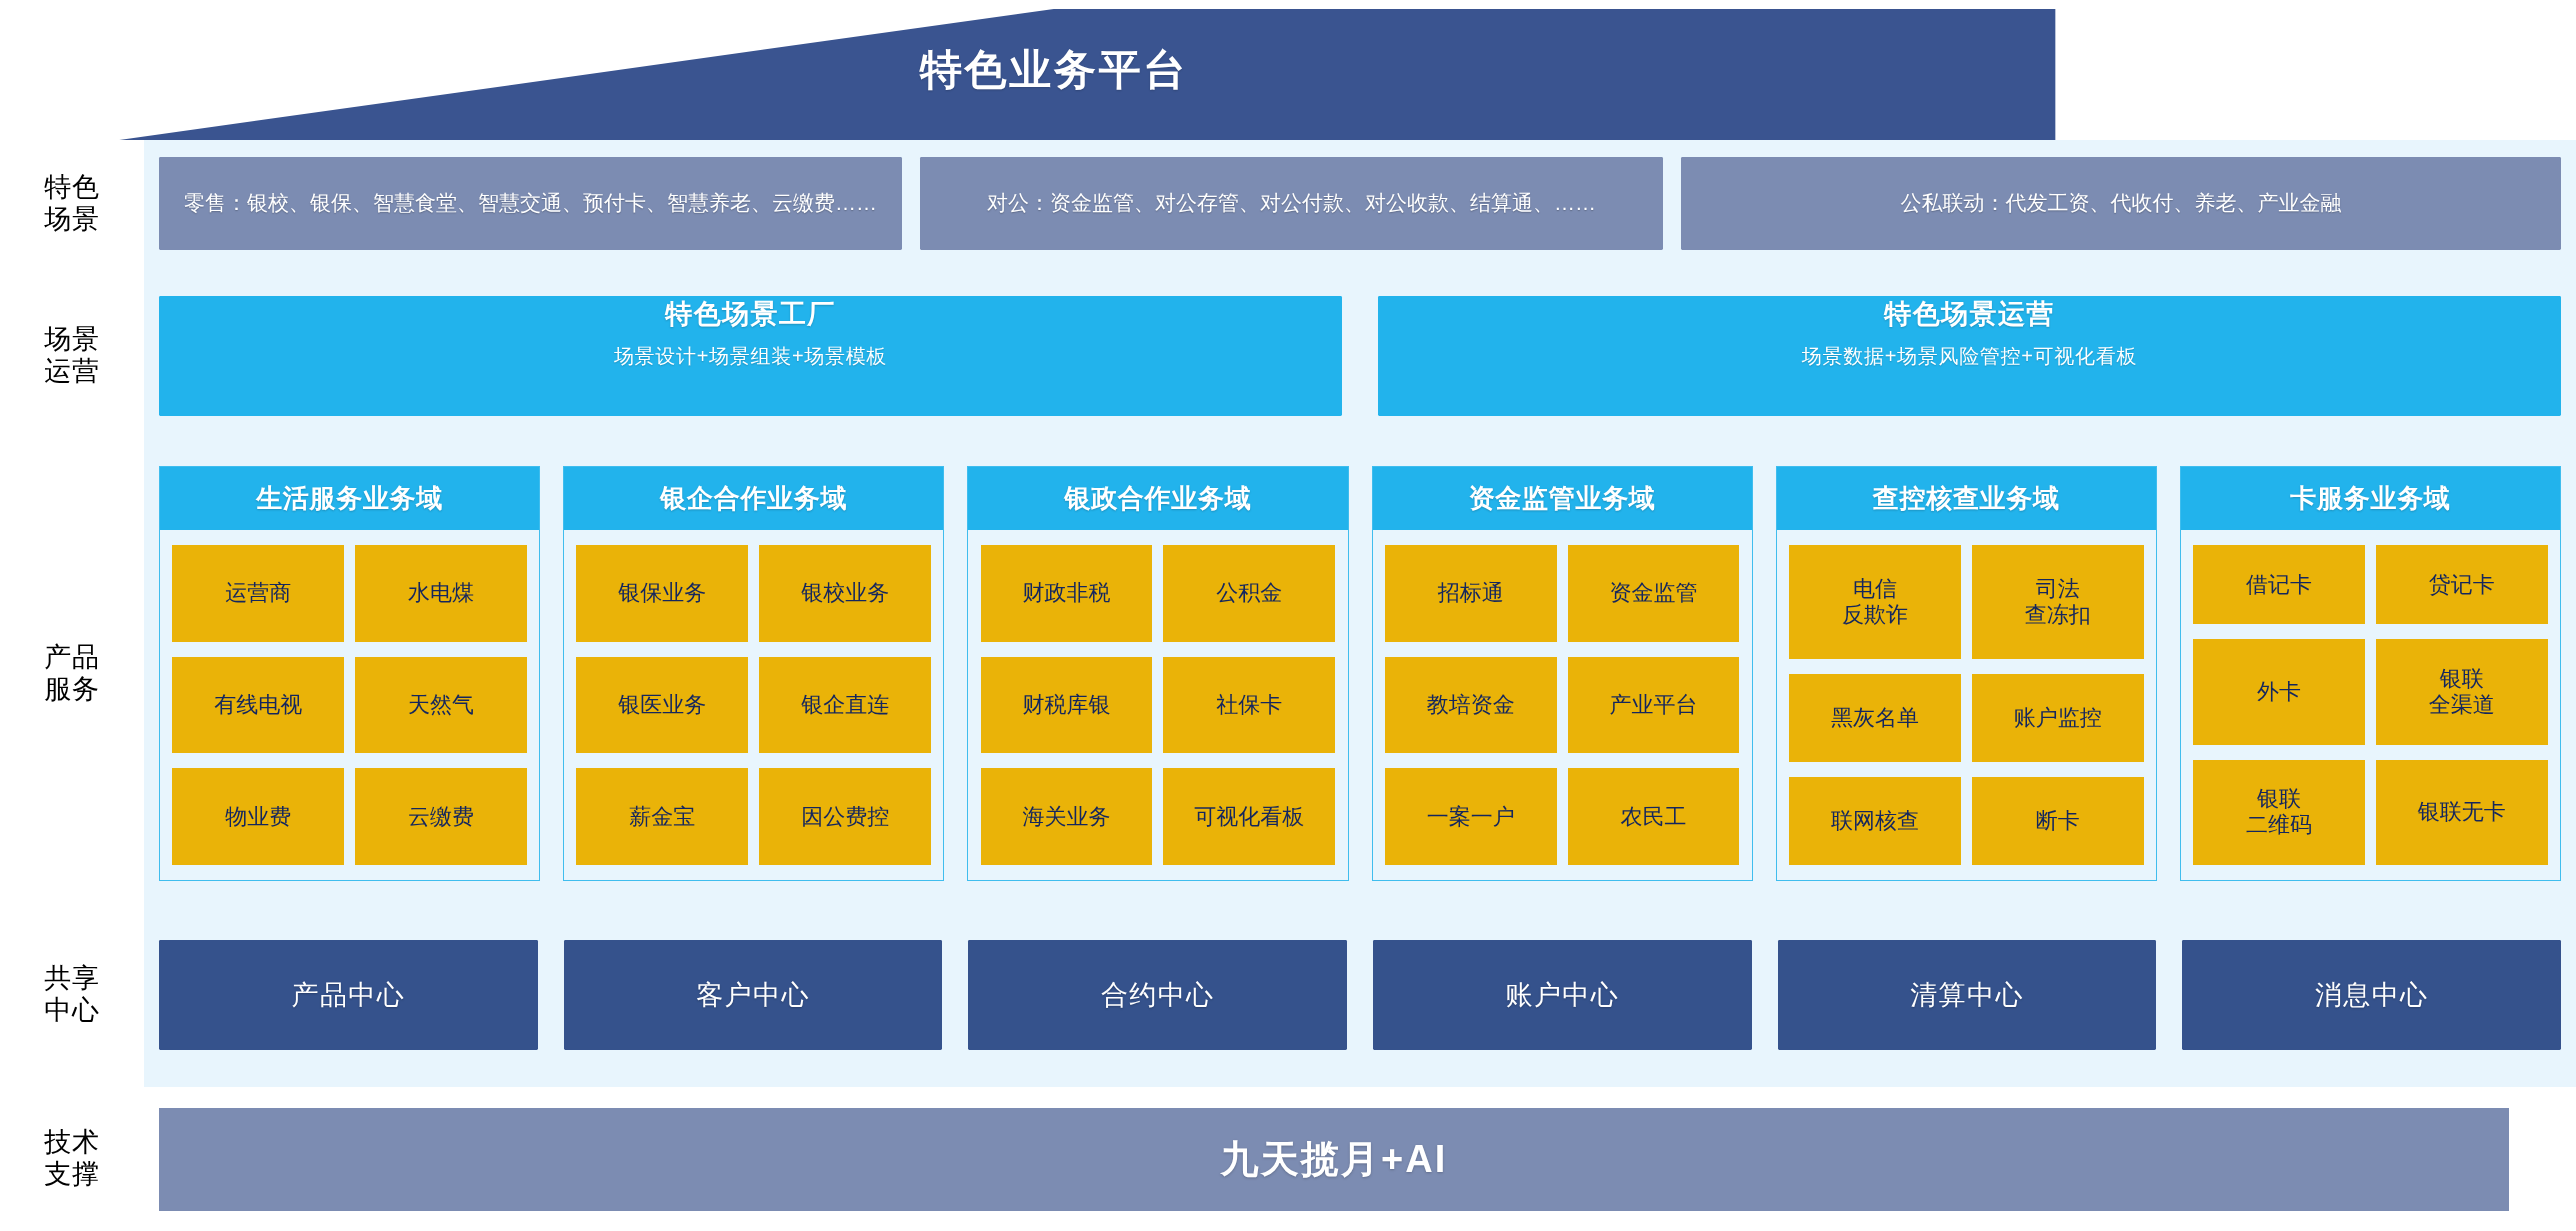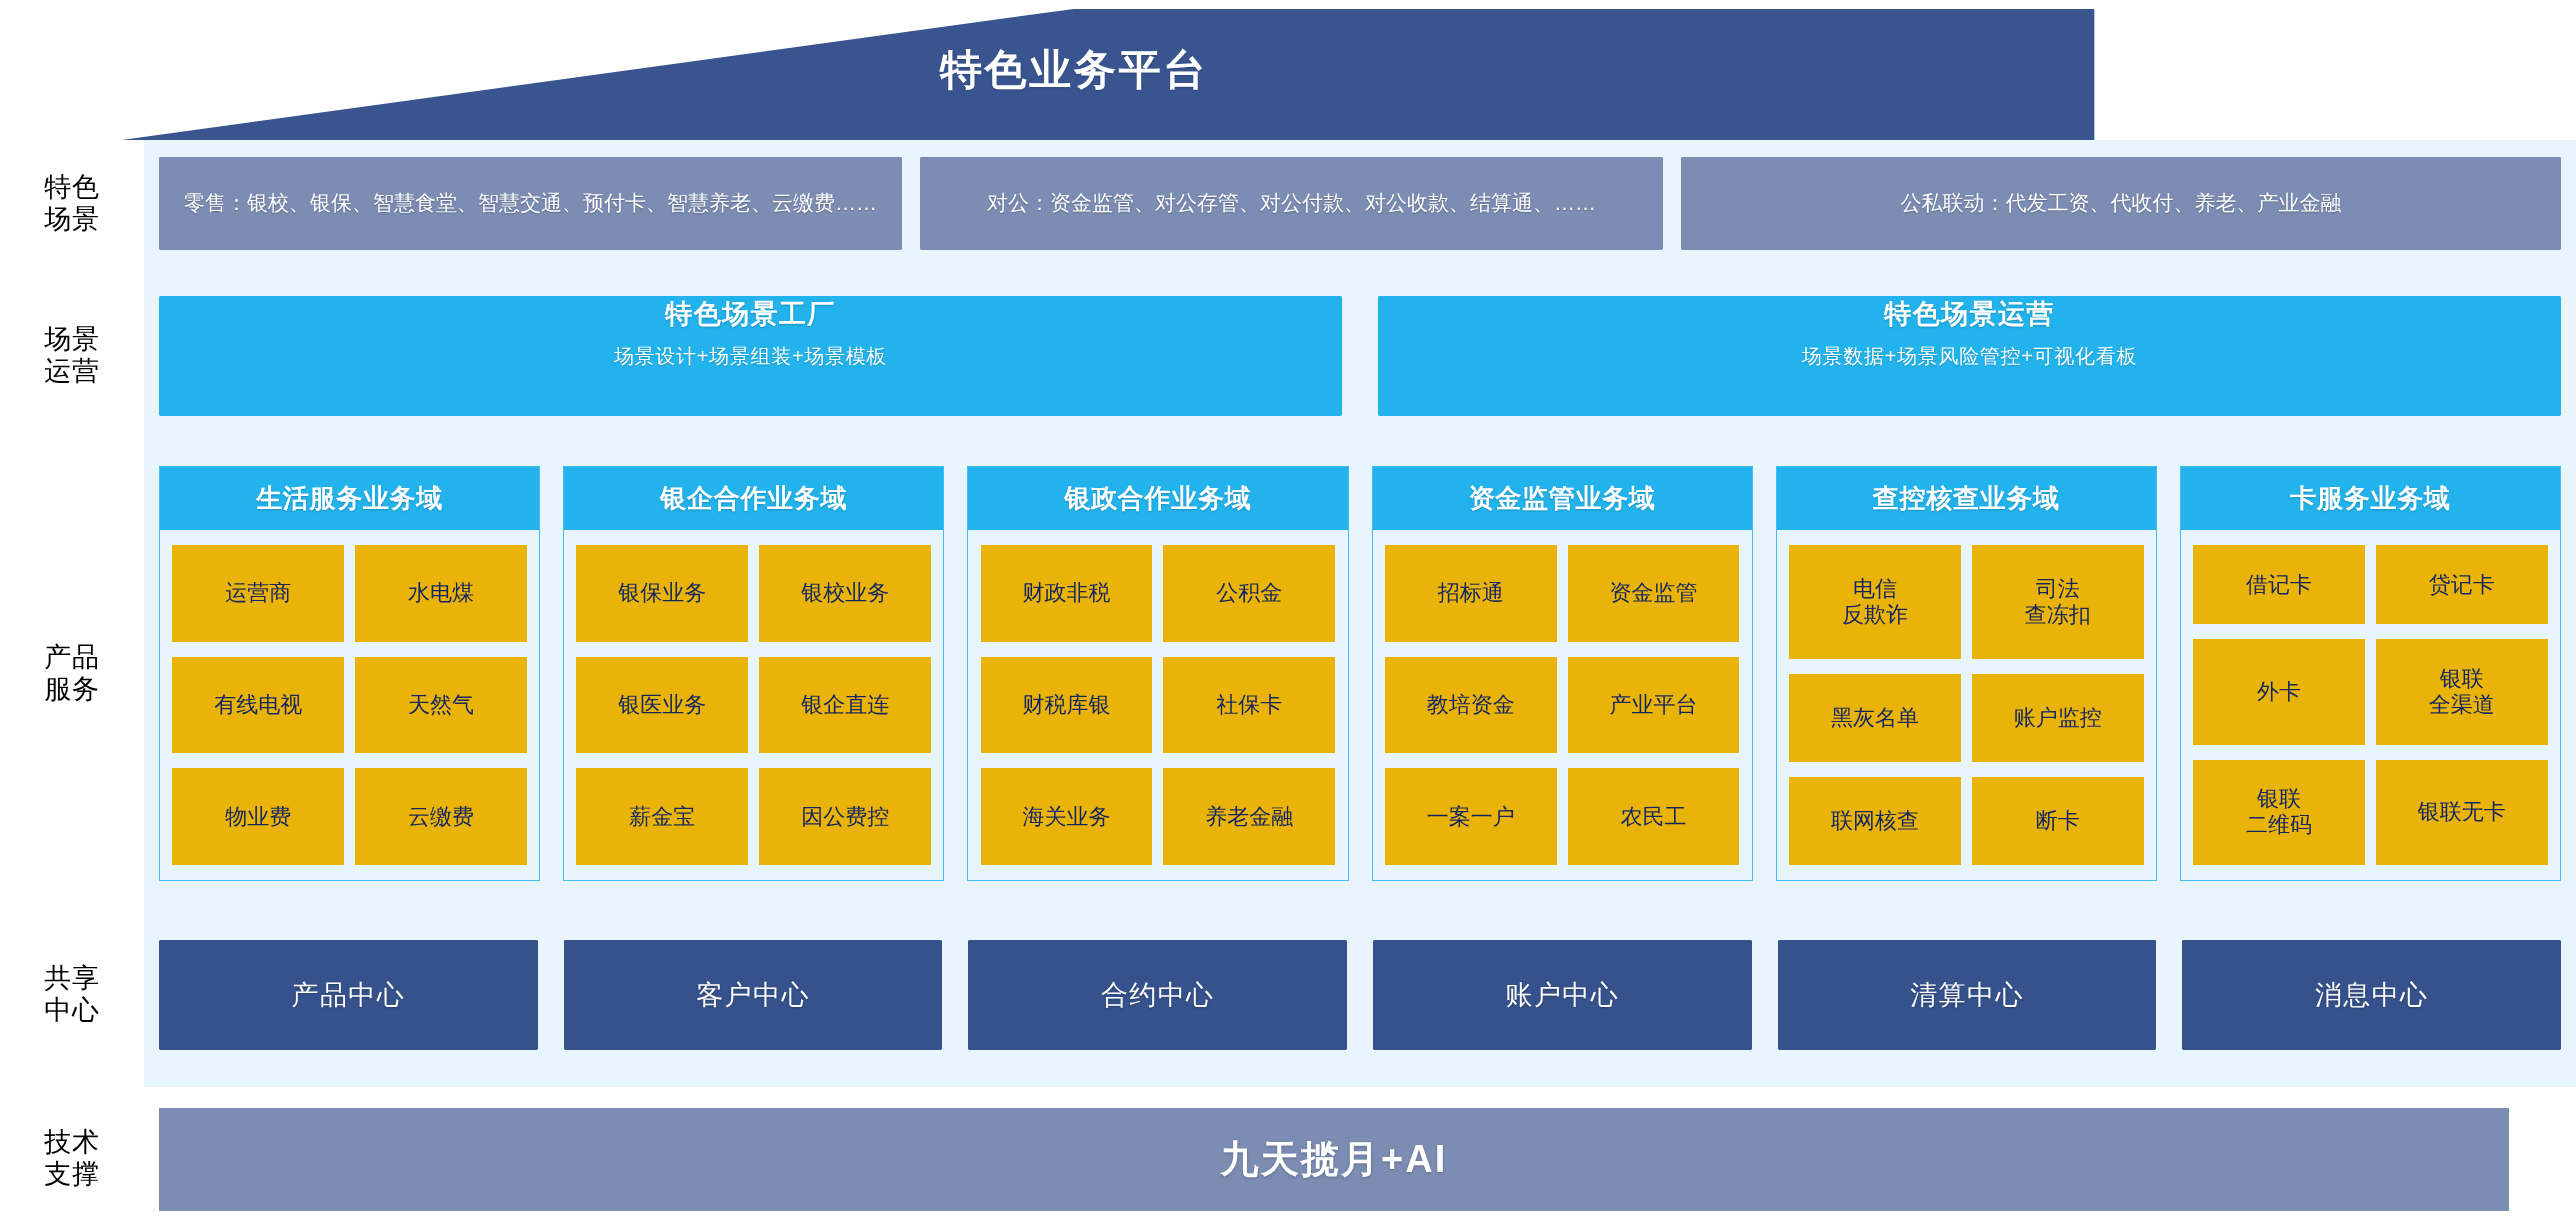--- a/index.html
+++ b/index.html
@@ -4,21 +4,21 @@
 <style>
   html,body{margin:0;padding:0;}
   body{
     width:2576px;height:1232px;background:#ffffff;
     font-family:"Liberation Sans","DejaVu Sans",sans-serif;
     overflow:hidden;position:relative;
   }
   .page{position:absolute;inset:0;}
 
   
-  .roof-wrap{position:absolute;left:0;top:0;width:2108px;height:140px;padding-left:40px;}
+  .roof-wrap{position:absolute;left:0;top:0;width:2108px;height:140px;}
   .roof{position:absolute;left:0;top:0;width:100%;height:100%;}
   .roof-title{
     position:absolute;left:0;right:0;top:42px;text-align:center;
     font-size:42px;font-weight:bold;color:#ffffff;letter-spacing:2.7px;
     text-shadow:0 1.4px 2.1px rgba(0,0,0,.18);
   }
 
   
   .row{position:absolute;display:flex;align-items:stretch;}
   .row-label{
@@ -177,21 +177,21 @@
       </div>
 
       <div class="domain-card">
         <div class="domain-head">银政合作业务域</div>
         <div class="domain-body">
           <div class="svc-cell">财政非税</div>
           <div class="svc-cell">公积金</div>
           <div class="svc-cell">财税库银</div>
           <div class="svc-cell">社保卡</div>
           <div class="svc-cell">海关业务</div>
-          <div class="svc-cell">养老金融</div>
+          <div class="svc-cell">可视化看板</div>
         </div>
       </div>
 
       <div class="domain-card">
         <div class="domain-head">资金监管业务域</div>
         <div class="domain-body">
           <div class="svc-cell">招标通</div>
           <div class="svc-cell">资金监管</div>
           <div class="svc-cell">教培资金</div>
           <div class="svc-cell">产业平台</div>

